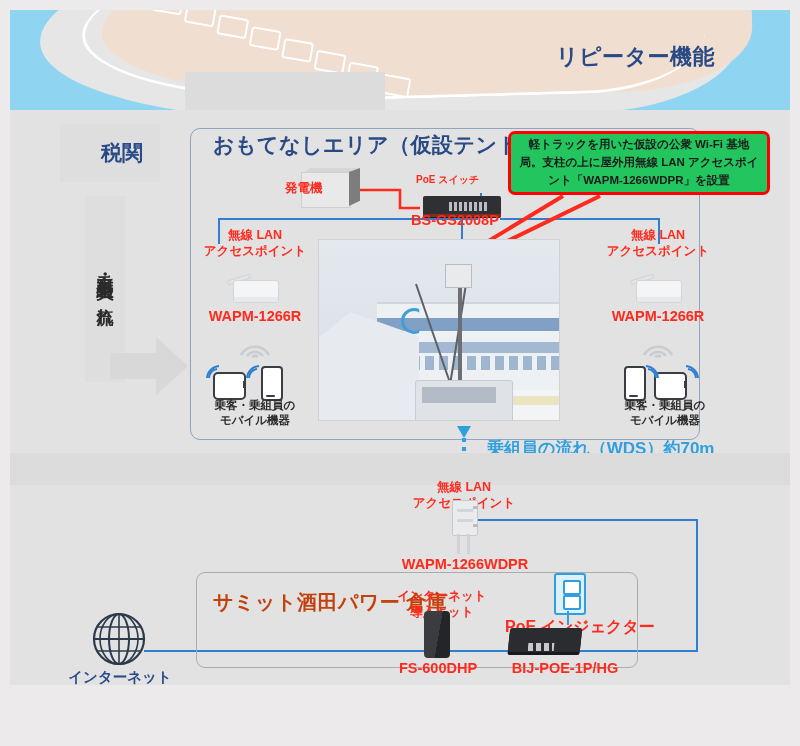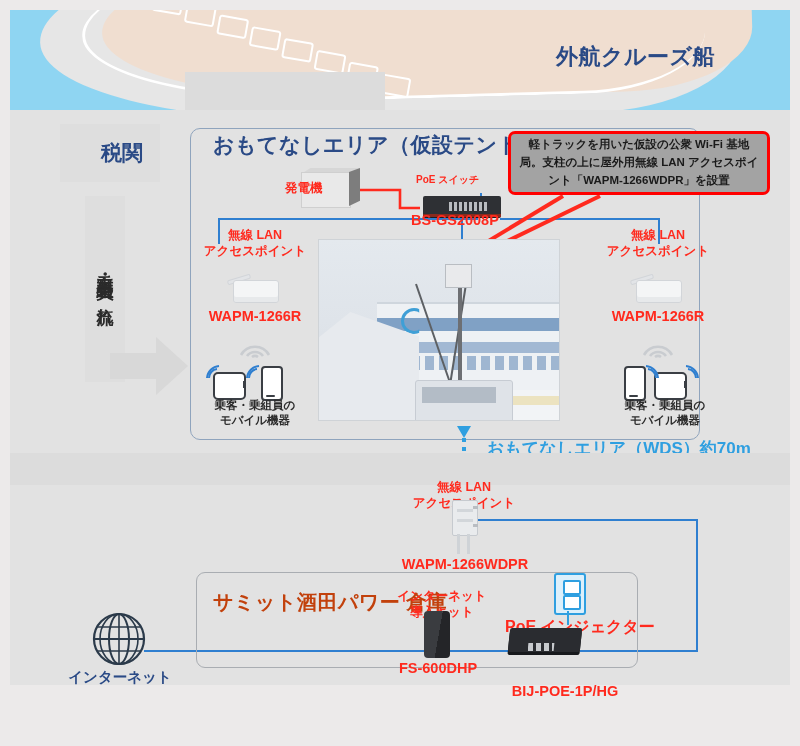--- a/index.html
+++ b/index.html
@@ -86,21 +86,21 @@
     border:1.5px solid #8fa4bd;border-radius:10px;
     background:transparent;
   }
   .tent-title{
     position:absolute;left:213px;top:131px;
     font-size:21px;font-weight:bold;color:#2a4a86;letter-spacing:.5px;
   }
 
   .callout{
     position:absolute;left:508px;top:131px;width:262px;height:64px;
-    border:3px solid #ff0000;border-radius:7px;background:#a3a3a3;
+    border:3px solid #ff0000;border-radius:7px;background:#22c55e;
     box-sizing:border-box;
     display:flex;align-items:center;justify-content:center;
     text-align:center;
     font-size:11.5px;line-height:1.55;color:#1a1a1a;font-weight:bold;
     padding:2px 7px;
   }
 
   
   .ray{position:absolute;left:0;top:0;}
 
@@ -272,21 +272,21 @@
     position:absolute;left:528px;top:643px;width:26px;height:8px;
     background:repeating-linear-gradient(90deg,#c7cacd 0 5px,#2a2c30 5px 8px);
     transform:skewX(-6deg);
   }
   .inj-label{
     position:absolute;left:505px;top:617px;
     font-size:16px;font-weight:bold;color:#ff2a1e;
   }
   .inj-model{
     position:absolute;left:500px;top:660px;width:130px;text-align:center;
-    font-size:14.5px;font-weight:bold;color:#ff2a1e;margin-top:23px;
+    font-size:14.5px;font-weight:bold;color:#ff2a1e;
   }
 
   .outlet{
     position:absolute;left:554px;top:573px;width:28px;height:38px;
     background:#ddf0fb;border:2px solid #2f9fe0;border-radius:3px;
   }
   .outlet i{
     position:absolute;left:7px;width:14px;height:11px;
     border:2px solid #2f9fe0;border-radius:2px;background:#ffffff;
   }
@@ -342,21 +342,21 @@
         <i style="left:102px;top:19px;"></i>
       <i style="left:136px;top:25px;"></i>
         <i style="left:170px;top:31px;"></i>
       <i style="left:204px;top:37px;"></i>
         <i style="left:238px;top:43px;"></i>
       <i style="left:272px;top:49px;"></i>
         <i style="left:306px;top:55px;"></i>
     </div>
   </div>
   <div class="quay"></div>
-  <div class="ship-label">外航クルーズ船</div>
+  <div class="ship-label">リピーター機能</div>
 
   <div class="customs-box">
     <div class="customs-label">税関</div>
   </div>
   <div class="flow-box"></div>
   <div class="flow-label">乗客・乗組員の流れ</div>
   <svg class="flow-arrow" viewBox="0 0 78 58">
     <path d="M0 16 H46 V0 L78 29 L46 58 V42 H0 Z" fill="#d8d8d8"></path>
   </svg>
 
@@ -472,21 +472,21 @@
   <div class="dev-label" style="left:600px;top:398px;">
     <span>乗客・乗組員の</span><br>
     <span>モバイル機器</span>
   </div>
 
   <svg style="position:absolute;left:452px;top:418px;" width="24" height="80" viewBox="0 0 24 80">
     <path d="M12 8 L5 20 H19 Z" fill="#2f9fe0" transform="rotate(180 12 14)"></path>
     <line x1="12" y1="20" x2="12" y2="62" stroke="#2f9fe0" stroke-width="4" stroke-dasharray="4 5"></line>
     <path d="M12 66 L5 54 H19 Z" fill="#2f9fe0"></path>
   </svg>
-  <div class="wds-label">おもてなしエリア（WDS）約70m</div>
+  <div class="wds-label">乗組員の流れ（WDS）約70m</div>
 
   <div class="road"></div>
 
   <div class="ap-title" style="left:404px;top:480px;">
     <span>無線 LAN</span><br>
     <span>アクセスポイント</span>
   </div>
   <div class="odap">
     <div class="panel">
       <div class="slot" style="top:8px;"></div>

